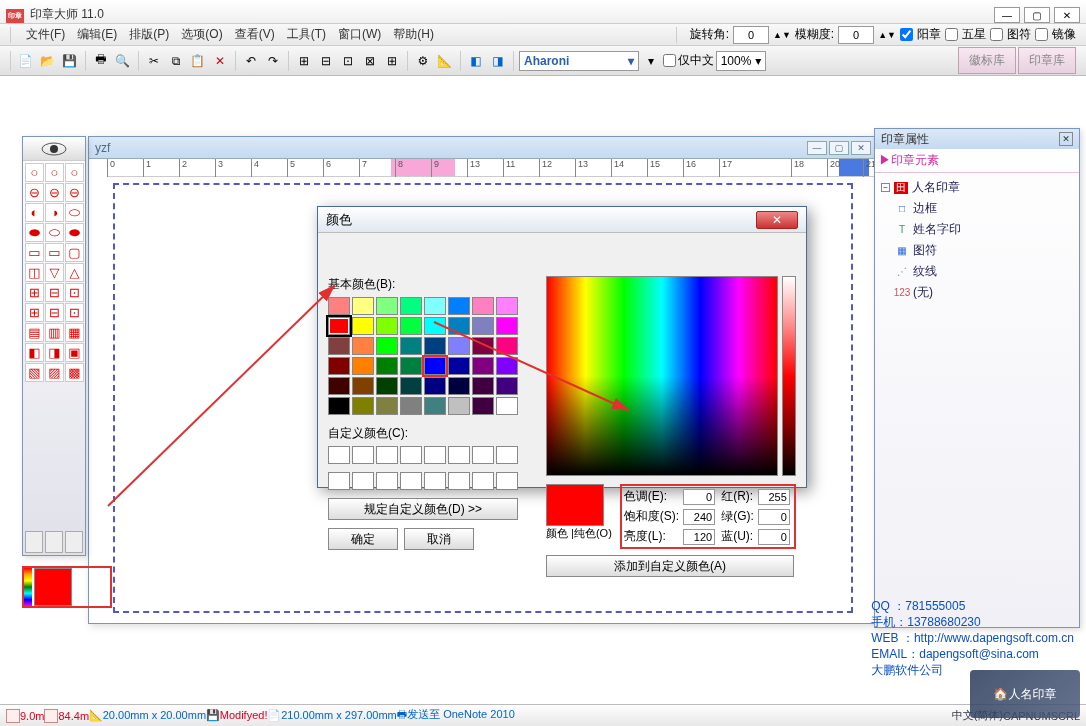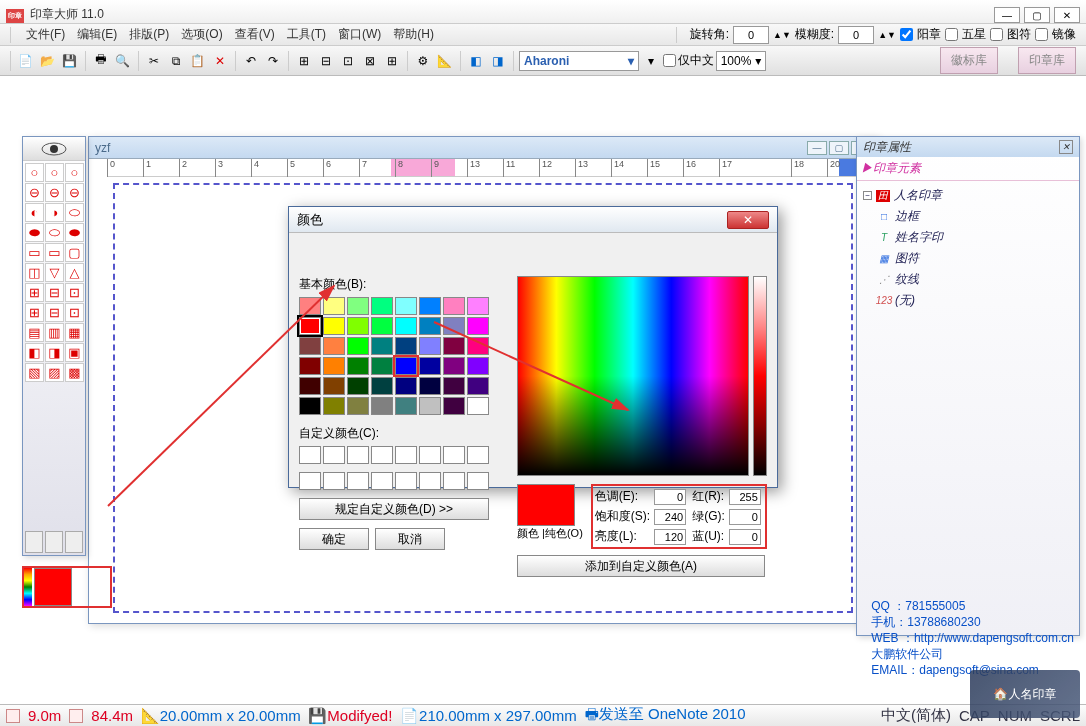--- a/index.html
+++ b/index.html
@@ -18,21 +18,21 @@
 .menubar .right label { font-size: 12px; }
 .menubar .right input[type=text] { width: 36px; height: 18px; font-size: 11px; text-align: center; border:1px solid #999; }
 .menubar .right input[type=checkbox]{vertical-align:middle;}
 
 .toolbar { height: 30px; background: linear-gradient(#f8f8f8,#e0e0e0); border-bottom: 1px solid #bbb; display: flex; align-items: center; padding: 0 10px; gap: 2px; }
 .toolbar .tb { width: 20px; height: 20px; border: 1px solid transparent; display:flex;align-items:center;justify-content:center; cursor:pointer; font-size:12px; }
 .toolbar .tsep{width:1px;height:20px;background:#ccc;margin:0 3px;}
 .toolbar .font-combo{width:120px;height:20px;border:1px solid #999;background:#fff;display:flex;align-items:center;padding:0 4px;font-family:serif;font-weight:bold;color:#2a5fb0;}
 .toolbar .font-combo .dd{margin-left:auto;}
 .toolbar .zoom{width:50px;height:20px;border:1px solid #999;background:#fff;display:flex;align-items:center;justify-content:center;}
-.toolbar .righttabs{margin-left:auto;display:flex;gap:20px;}
+.toolbar .righttabs{margin-left:auto;display:flex;gap:2px;}
 .toolbar .tabbtn{padding:4px 10px;background:linear-gradient(#f8e8f0,#e8d0e0);border:1px solid #c0a0b0;color:#888;font-size:12px;}
 
 .workspace { position: absolute; top: 76px; left: 0; right: 0; bottom: 22px; background: #fff; }
 
 .tool-palette { position: absolute; left: 22px; top: 60px; width: 64px; height: 420px; background: linear-gradient(#fff,#e0e0ea); border: 1px solid #7a96bf; box-shadow: 2px 2px 6px rgba(0,0,0,0.15); }
 .tool-palette .eye{height:24px;background:linear-gradient(#fff,#ddd);border-bottom:1px solid #ccc;display:flex;align-items:center;justify-content:center;}
 .tool-palette .eye svg{width:26px;height:16px;}
 .tool-palette .grid{display:grid;grid-template-columns:1fr 1fr 1fr;gap:1px;padding:2px;}
 .tool-palette .tcell{width:19px;height:19px;border:1px solid #ccc;background:#fff;display:flex;align-items:center;justify-content:center;cursor:pointer;color:#d00;font-size:13px;}
 .tool-palette .bottom{position:absolute;bottom:2px;left:2px;right:2px;height:22px;display:flex;gap:2px;}
@@ -44,31 +44,31 @@
 
 .doc-window{position:absolute;left:88px;top:60px;right:208px;height:488px;background:#fff;border:1px solid #7a96bf;box-shadow:2px 2px 8px rgba(0,0,0,0.15);}
 .doc-window .dtitle{height:22px;background:linear-gradient(#dce9f7,#c4d9f0);border-bottom:1px solid #9ab;display:flex;align-items:center;padding:0 6px;color:#4a6a8a;font-size:12px;}
 .doc-window .dtitle .sp{flex:1;}
 .doc-window .dtitle .wb{width:20px;height:14px;border:1px solid #8aa;margin-left:2px;background:#eef4fa;font-size:9px;display:flex;align-items:center;justify-content:center;}
 .doc-window .ruler-h{height:18px;background:#fff;border-bottom:1px solid #ccc;position:relative;margin-left:18px;}
 .doc-window .ruler-h .sel{position:absolute;top:0;bottom:0;background:#f8a8d8;}
 .doc-window .canvas-area{position:absolute;top:40px;left:18px;right:0;bottom:0;background:#fff;}
 .doc-window .canvas-area .page{position:absolute;left:6px;top:6px;width:740px;height:430px;border:2px dashed #55c;}
 
-.props-panel{position:absolute;right:6px;top:60px;width:224px;height:500px;background:linear-gradient(#fff,#f0f0f6);border:1px solid #7a96bf;box-shadow:2px 2px 6px rgba(0,0,0,0.15);font-style:italic;}
+.props-panel{position:absolute;right:6px;top:52px;width:206px;height:500px;background:linear-gradient(#fff,#f0f0f6);border:1px solid #7a96bf;box-shadow:2px 2px 6px rgba(0,0,0,0.15);}
 .props-panel .ptitle{height:20px;background:linear-gradient(#dce9f7,#c4d9f0);display:flex;align-items:center;padding:0 6px;font-size:12px;color:#333;}
 .props-panel .ptitle .cx{margin-left:auto;width:14px;height:14px;border:1px solid #888;display:flex;align-items:center;justify-content:center;font-size:9px;}
 .props-panel .section-hdr{color:#d030a0;font-size:12px;padding:3px 4px;border-bottom:1px solid #e8c0d8;}
 .props-panel .tree{padding:4px 6px;font-size:12px;color:#225;}
 .props-panel .tn{display:flex;align-items:center;gap:4px;padding:2px 0;}
 .props-panel .tn.lvl1{padding-left:14px;}
 .props-panel .tn .exp{width:9px;height:9px;border:1px solid #888;font-size:8px;line-height:7px;text-align:center;}
 .props-panel .tn .ic{width:14px;height:12px;display:flex;align-items:center;justify-content:center;font-size:10px;}
 
-.color-dialog{position:absolute;left:288px;top:130px;width:490px;height:282px;background:#f0f0f0;border:1px solid #4a6a9a;box-shadow:4px 4px 14px rgba(0,0,0,0.4);z-index:100;}
+.color-dialog{position:absolute;left:317px;top:130px;width:490px;height:282px;background:#f0f0f0;border:1px solid #4a6a9a;box-shadow:4px 4px 14px rgba(0,0,0,0.4);z-index:100;}
 .color-dialog .cdtitle{height:26px;background:linear-gradient(#fff,#e0e8f0);display:flex;align-items:center;padding:0 8px;font-size:13px;border-bottom:1px solid #bbb;}
 .color-dialog .cdtitle .cx{margin-left:auto;width:42px;height:18px;background:linear-gradient(#e88,#c33);border:1px solid #a22;color:#fff;display:flex;align-items:center;justify-content:center;font-size:12px;border-radius:2px;}
 .color-dialog .body{display:flex;padding:8px 10px;gap:8px;margin-top:35px;}
 .color-dialog .left{width:210px;}
 .color-dialog .lbl{font-size:12px;margin-bottom:4px;}
 .color-dialog .palette{display:grid;grid-template-columns:repeat(8,22px);gap:2px;margin-bottom:10px;}
 .color-dialog .pc{width:22px;height:18px;border:1px solid #888;cursor:pointer;}
 .color-dialog .pc.sel{outline:2px solid #000;box-shadow:0 0 0 1px #fff inset;}
 .color-dialog .custom-row{display:grid;grid-template-columns:repeat(8,22px);gap:2px;margin-bottom:8px;}
 .color-dialog .btn{height:22px;border:1px solid #888;background:linear-gradient(#fff,#ddd);font-size:12px;padding:0 10px;cursor:pointer;}
@@ -79,21 +79,21 @@
 .color-dialog .hue-strip{width:14px;height:200px;background:linear-gradient(#fff,#f88,#f00,#800,#000);margin-left:4px;border:1px solid #888;display:inline-block;position:relative;float:right;}
 .color-dialog .spec-row{display:flex;}
 .color-dialog .preview-row{display:flex;margin-top:8px;gap:8px;align-items:flex-start;}
 .color-dialog .preview{width:58px;height:42px;background:#f00;border:1px solid #888;}
 .color-dialog .fields{display:grid;grid-template-columns:auto 34px auto 34px;gap:3px 4px;font-size:12px;align-items:center;border:2px solid #e03030;padding:2px;}
 .color-dialog .fields input{width:32px;height:16px;font-size:11px;text-align:right;border:1px solid #999;padding-right:2px;}
 .color-dialog .add-btn{width:248px;height:22px;border:1px solid #888;background:linear-gradient(#fff,#ddd);font-size:12px;margin-top:6px;}
 
 .arrow-line{position:absolute;z-index:150;pointer-events:none;}
 
-.statusbar{position:absolute;left:0;right:0;bottom:0;height:22px;background:linear-gradient(#fdfdfd,#e8e8e8);border-top:1px solid #bbb;display:flex;align-items:center;padding:0 6px;font-size:15px;gap:8px;color:#334;}
+.statusbar{position:absolute;left:0;right:0;bottom:0;height:22px;background:linear-gradient(#fdfdfd,#e8e8e8);border-top:1px solid #bbb;display:flex;align-items:center;padding:0 6px;font-size:11px;color:#334;}
 .statusbar .sic{width:14px;height:14px;border:1px solid #c88;background:#fee;display:inline-block;}
 .statusbar .red{color:#d02;}
 .statusbar .blue{color:#06c;}
 .statusbar .sp{flex:1;}
 
 .contact{position:absolute;right:12px;bottom:26px;font-size:12px;color:#0850c8;line-height:16px;text-align:left;}
 .watermark{position:absolute;right:6px;bottom:8px;width:110px;height:48px;background:linear-gradient(135deg,#2a3a5a,#4a5a7a);color:#fff;font-size:12px;display:flex;align-items:center;justify-content:center;border-radius:4px;opacity:0.85;z-index:200;}
 
 .ruler-tick{position:absolute;top:0;height:18px;border-left:1px solid #888;font-size:9px;color:#555;padding-left:2px;}
 </style>
@@ -439,22 +439,22 @@
         </marker>
       </defs>
     <line x1="108" y1="430" x2="334" y2="210" stroke="#e03030" stroke-width="2" marker-end="url(#ah)"></line>
     <line x1="434" y1="246" x2="628" y2="334" stroke="#e03030" stroke-width="2" marker-end="url(#ah)"></line>
   </svg>
 
   <div class="contact">
     <div><span>QQ ：</span><span>781555005</span></div>
     <div><span>手机：</span><span>13788680230</span></div>
     <div><span>WEB ：</span><span>http://www.dapengsoft.com.cn</span></div>
+    <div><span>EMAIL：</span><span>dapengsoft@sina.com</span></div>
     <div>大鹏软件公司</div>
-    <div><span>EMAIL：</span><span>dapengsoft@sina.com</span></div>
   </div>
 
 </div>
 
 <div class="statusbar">
   <span class="sic"></span>
   <span class="red">9.0m</span>
   <span class="sic"></span>
   <span class="red">84.4m</span>
   <span class="blue">📐<span>20.00mm x 20.00mm</span></span>

